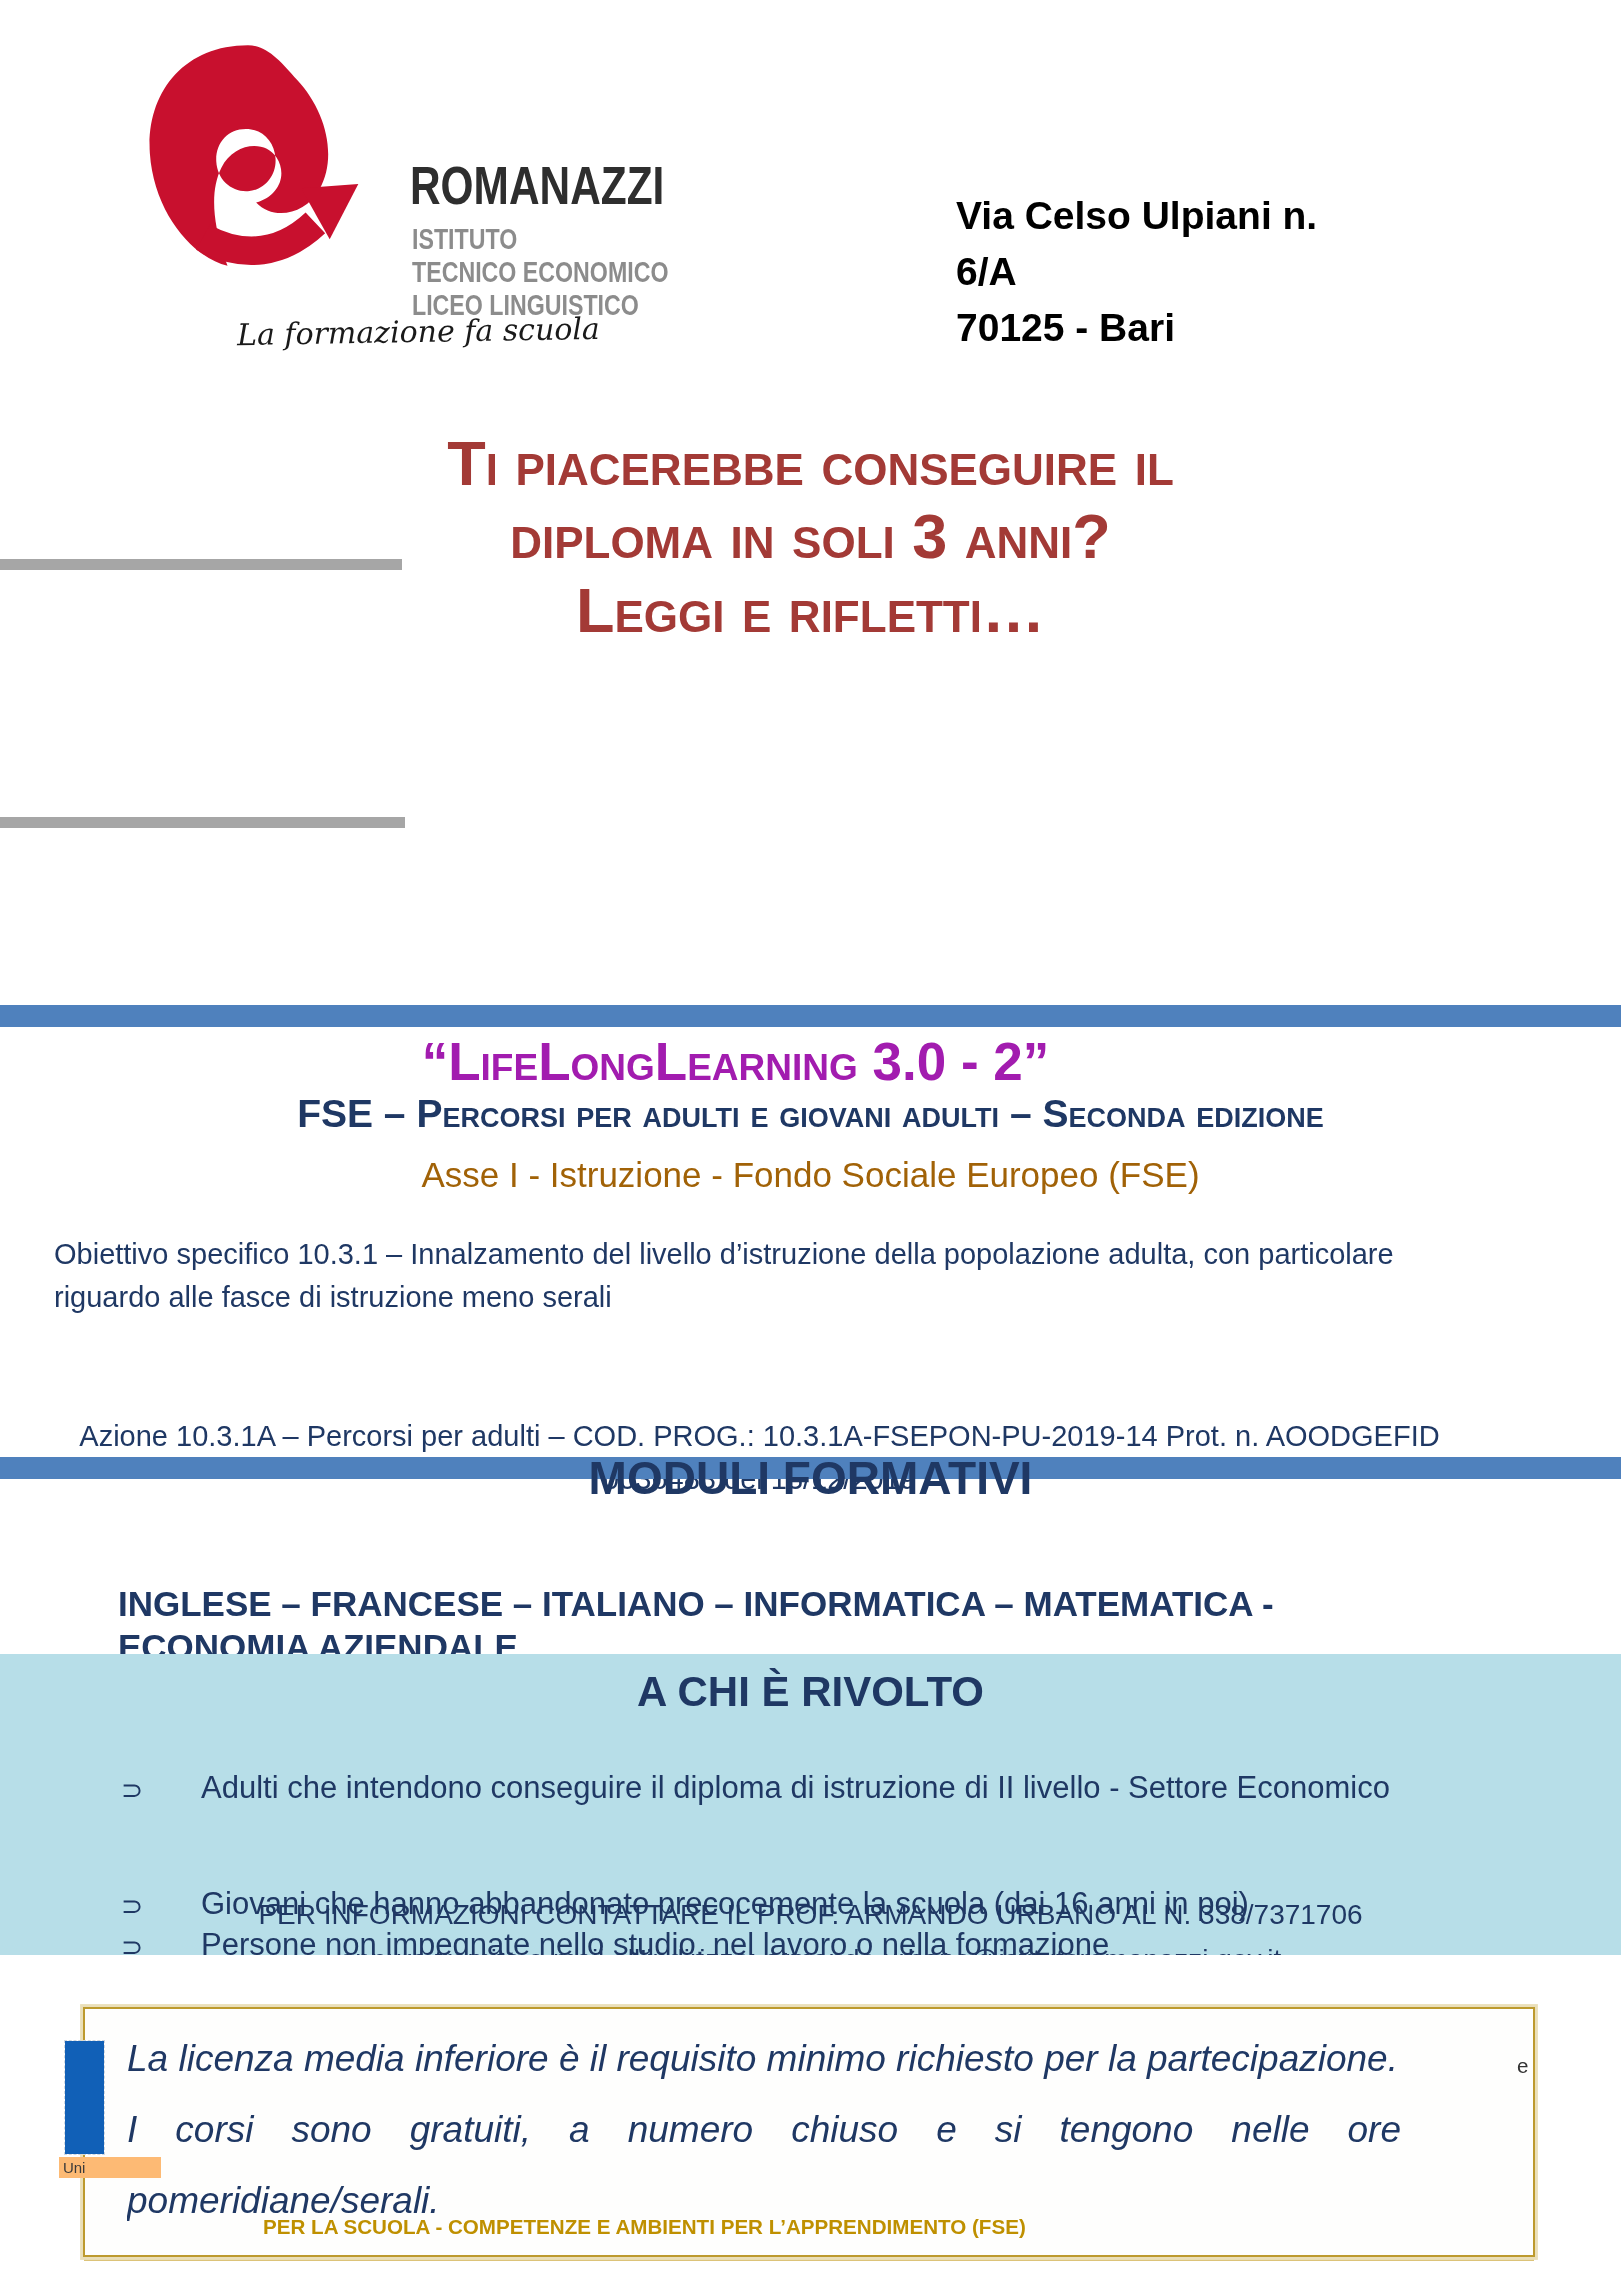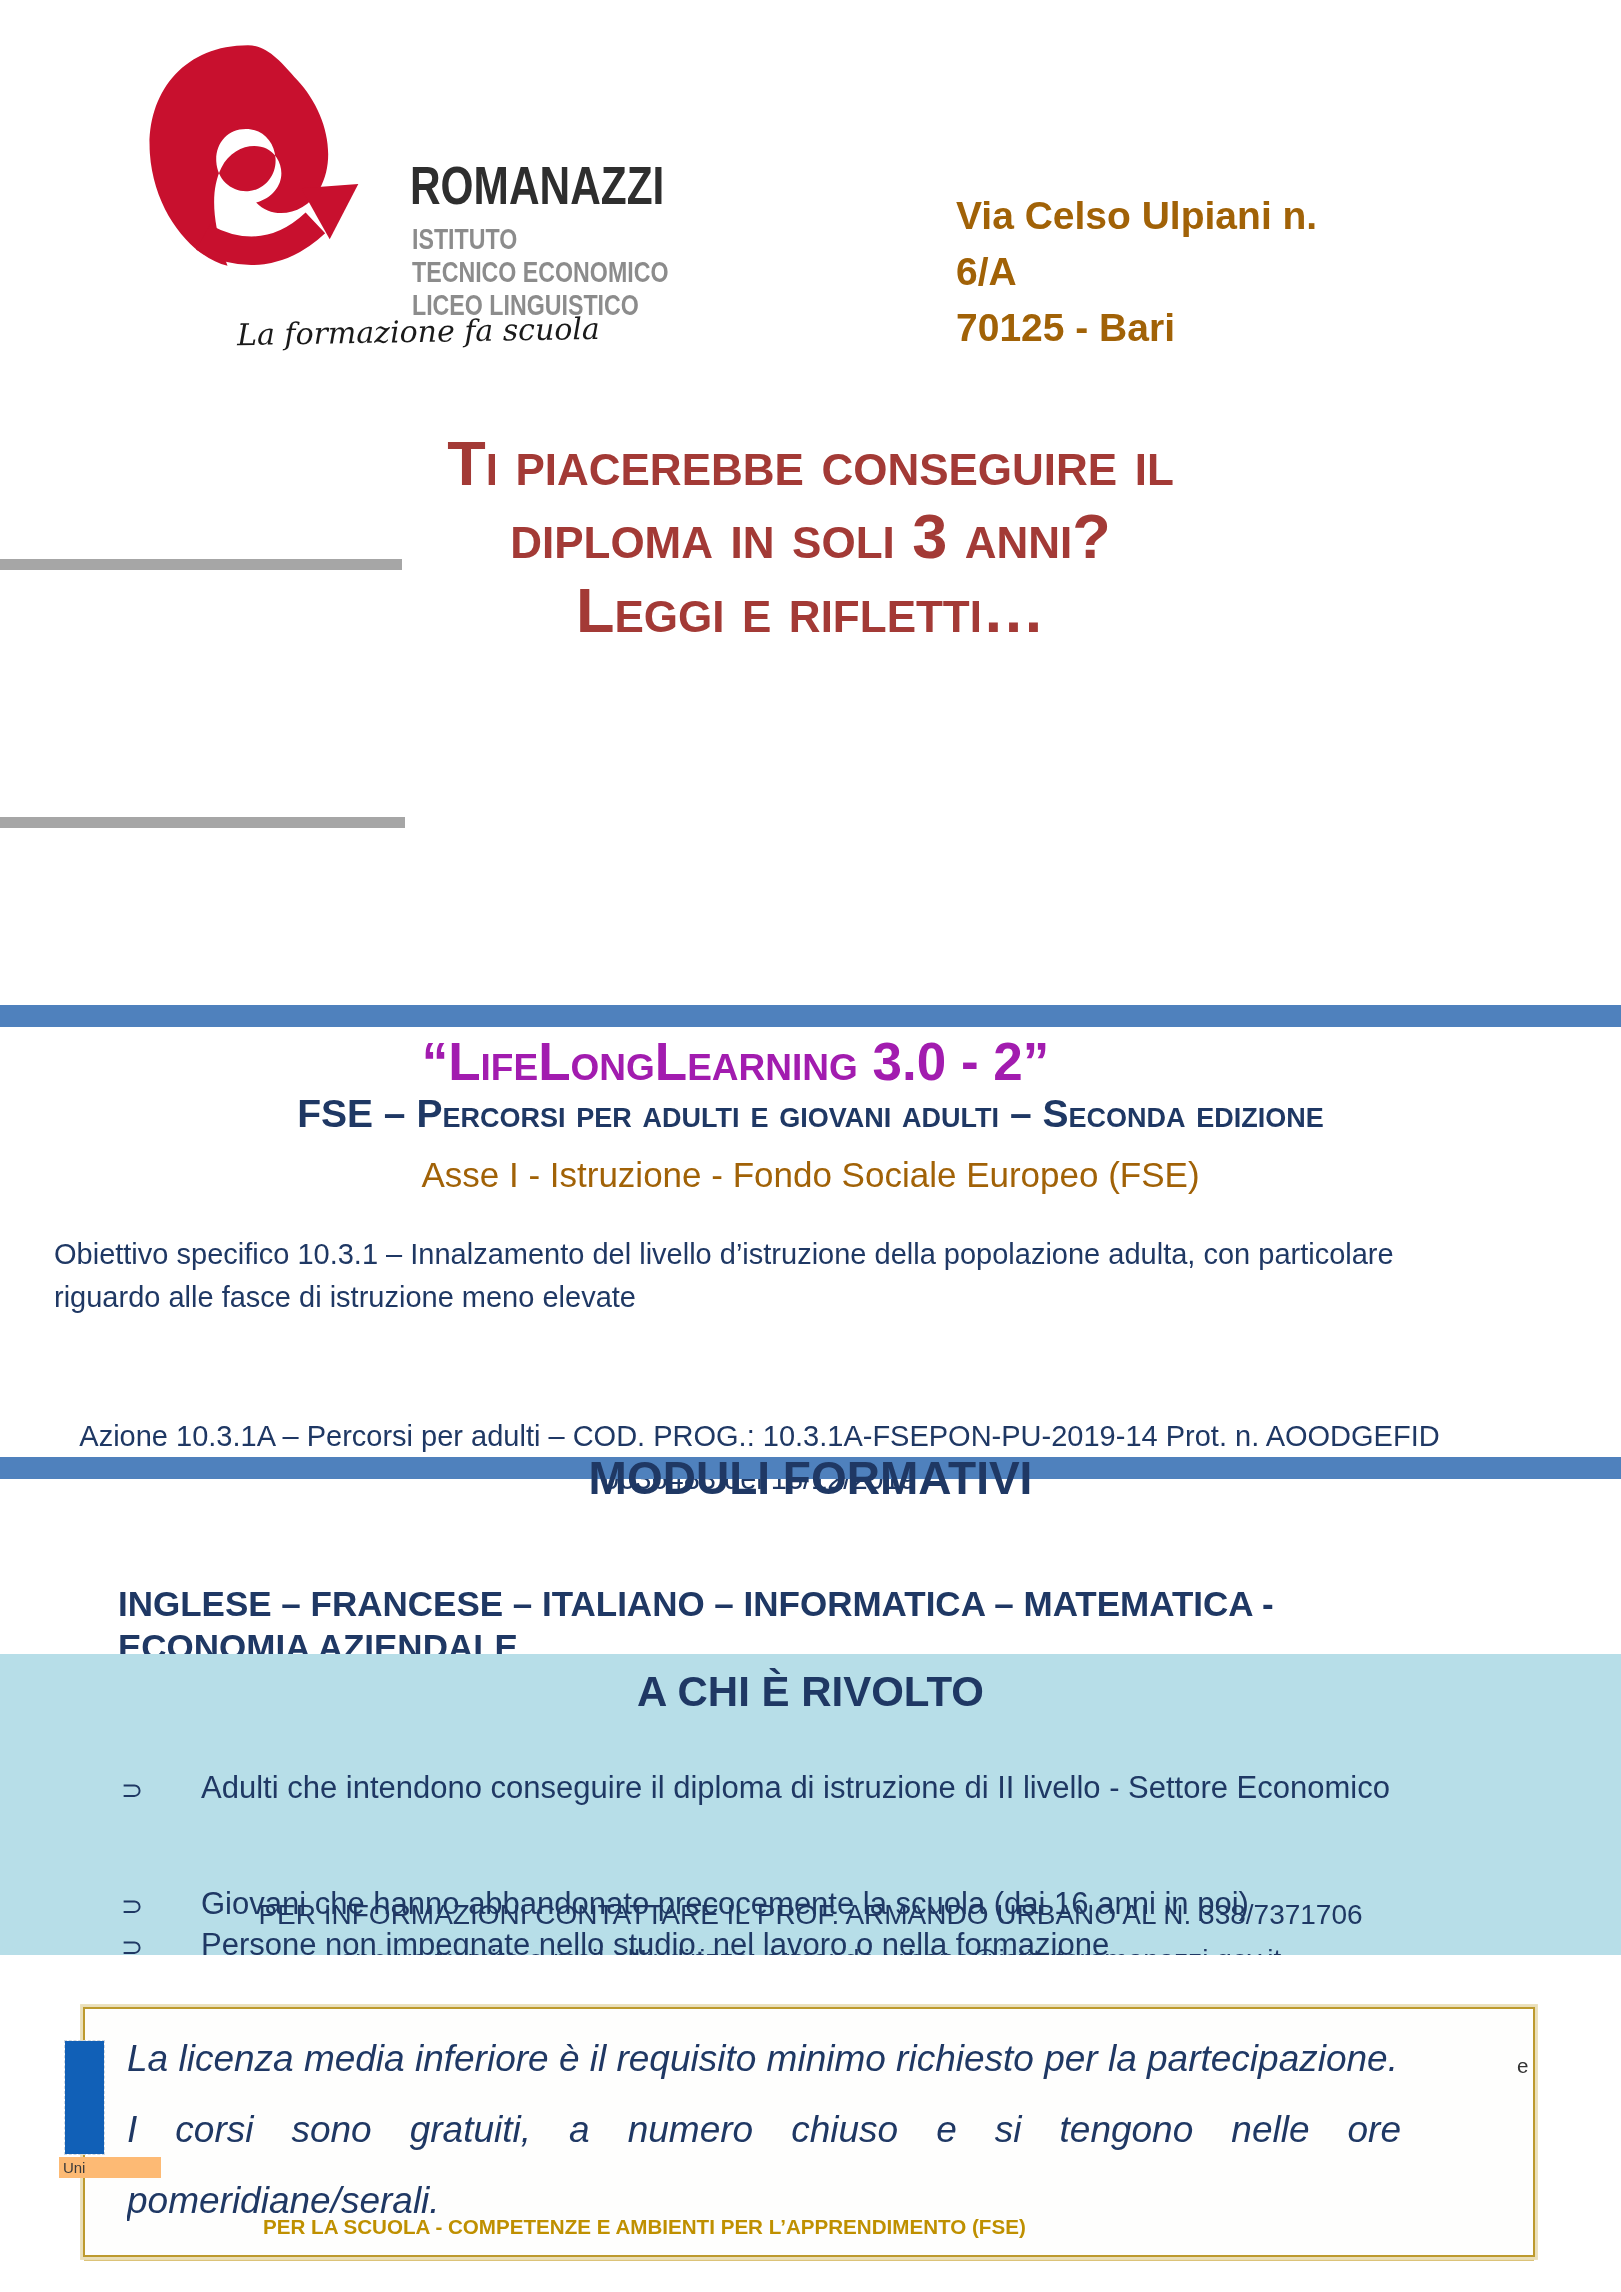--- a/index.html
+++ b/index.html
@@ -7,21 +7,21 @@
         font-family:"Liberation Sans",sans-serif;color:#1F3864;}
   .abs{position:absolute;}
   .nowrap{white-space:nowrap;}
   
   .brand{font-weight:bold;color:#2E2E2E;font-size:53px;letter-spacing:0px;
          transform:scaleX(0.80);transform-origin:left top;}
   .logo-sub{color:#8C8C8C;font-weight:bold;font-size:29px;line-height:33px;
             transform:scaleX(0.80);transform-origin:left top;}
   .tagline{color:#1a1a1a;font-style:italic;font-size:30px;transform:rotate(-1deg);
            font-family:"DejaVu Serif",serif;}
-  .address{font-weight:bold;font-size:39px;line-height:56px;color:#a16207;}
+  .address{font-weight:bold;font-size:39px;line-height:56px;color:#000000;}
   
   .mtitle{width:1621px;text-align:center;color:#A33A36;font-weight:bold;
           font-variant:small-caps;font-size:63px;line-height:73px;}
   .graybar{background:#A6A6A6;height:10.8px;}
   .bluebar{background:#4F81BD;height:21.6px;width:1621px;}
   
   .ptitle{width:1471px;text-align:center;font-weight:bold;font-variant:small-caps;
           font-size:53px;color:#a21caf;}
   .psub{width:1621px;text-align:center;font-weight:bold;font-variant:small-caps;
         font-size:39px;color:#1F3864;}
@@ -84,21 +84,21 @@
   <div class="abs mtitle nowrap" style="left:0;top:574px;">Leggi e rifletti…</div>
 
   <div class="abs graybar" style="left:0;top:559px;width:402px;"></div>
   <div class="abs graybar" style="left:0;top:817px;width:405px;"></div>
 
   <div class="abs bluebar" style="left:0;top:1005px;"></div>
   <div class="abs ptitle nowrap" style="left:0;top:1031px;">“LifeLongLearning 3.0 - 2”</div>
   <div class="abs psub nowrap" style="left:0;top:1092px;">FSE – Percorsi per adulti e giovani adulti – Seconda edizione</div>
   <div class="abs passe nowrap" style="left:0;top:1155px;">Asse I - Istruzione - Fondo Sociale Europeo (FSE)</div>
 
-  <div class="abs para" style="left:54px;top:1233px;">Obiettivo specifico 10.3.1 – Innalzamento del livello d’istruzione della popolazione adulta, con particolare riguardo alle fasce di istruzione meno elevate</div>
+  <div class="abs para" style="left:54px;top:1233px;">Obiettivo specifico 10.3.1 – Innalzamento del livello d’istruzione della popolazione adulta, con particolare riguardo alle fasce di istruzione meno serali</div>
   <div class="abs para" style="left:54px;top:1415px;text-align:center;">Azione 10.3.1A – Percorsi per adulti – COD. PROG.: 10.3.1A-FSEPON-PU-2019-14 Prot. n. AOODGEFID 0036483 del 13/12/2019</div>
 
   <div class="abs bluebar" style="left:0;top:1457px;"></div>
   <div class="abs mod-title nowrap" style="left:0;top:1451px;">MODULI FORMATIVI</div>
   <div class="abs mod-line nowrap" style="left:118px;top:1584px;">INGLESE – FRANCESE – ITALIANO – INFORMATICA – MATEMATICA -</div>
   <div class="abs mod-line nowrap" style="left:118px;top:1627px;">ECONOMIA AZIENDALE</div>
 
   <div class="abs panel" style="left:0;top:1654px;">
     <div class="abs panel-title nowrap" style="left:0;top:13.7px;">A CHI È RIVOLTO</div>
 

